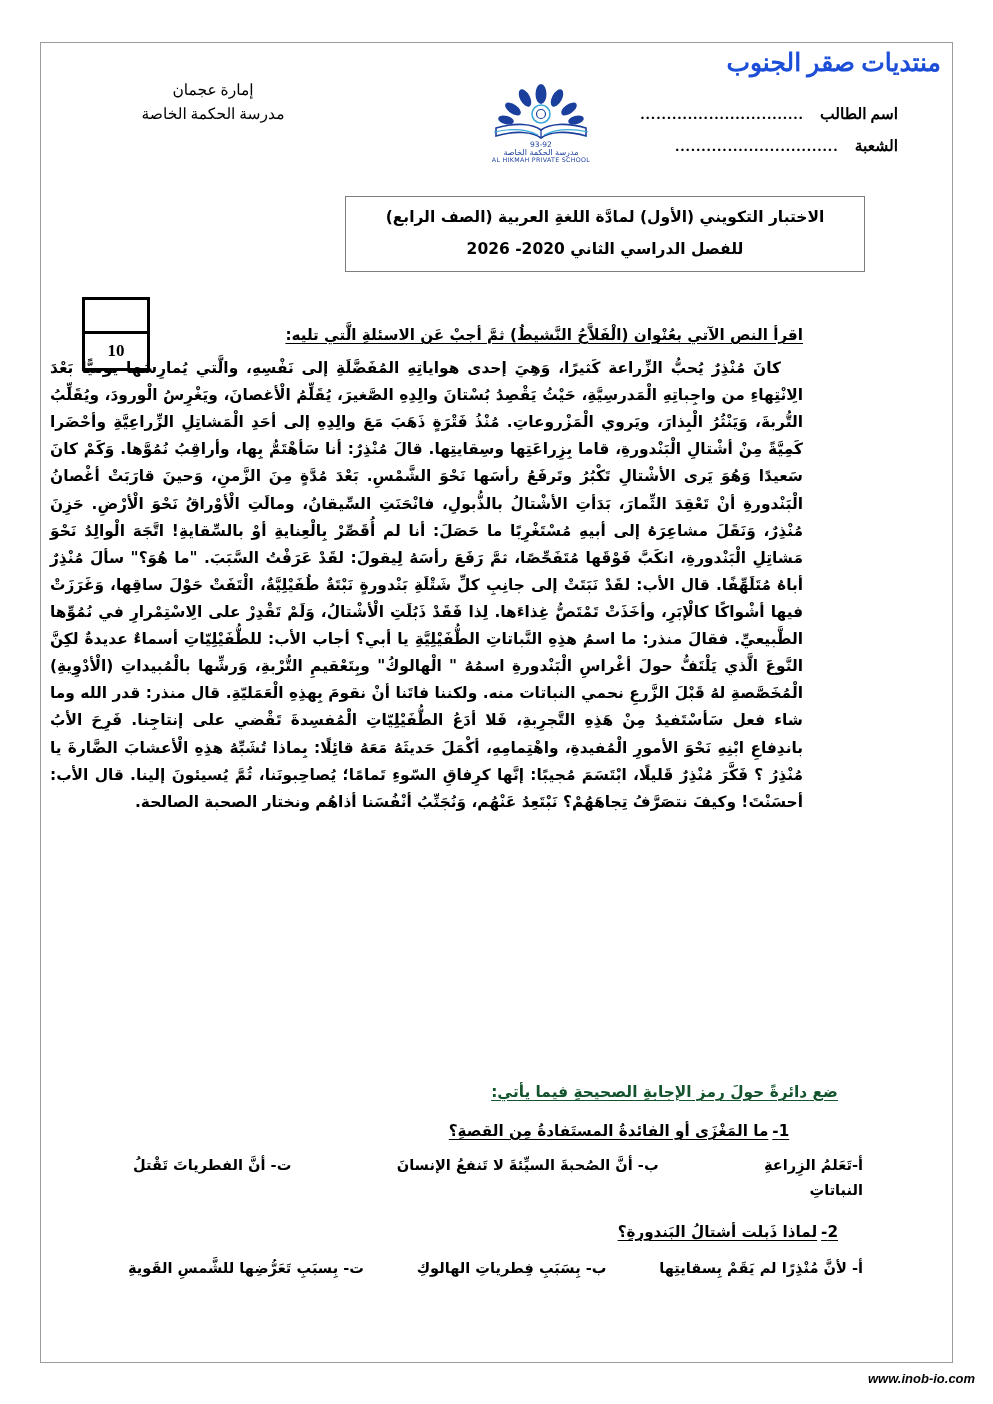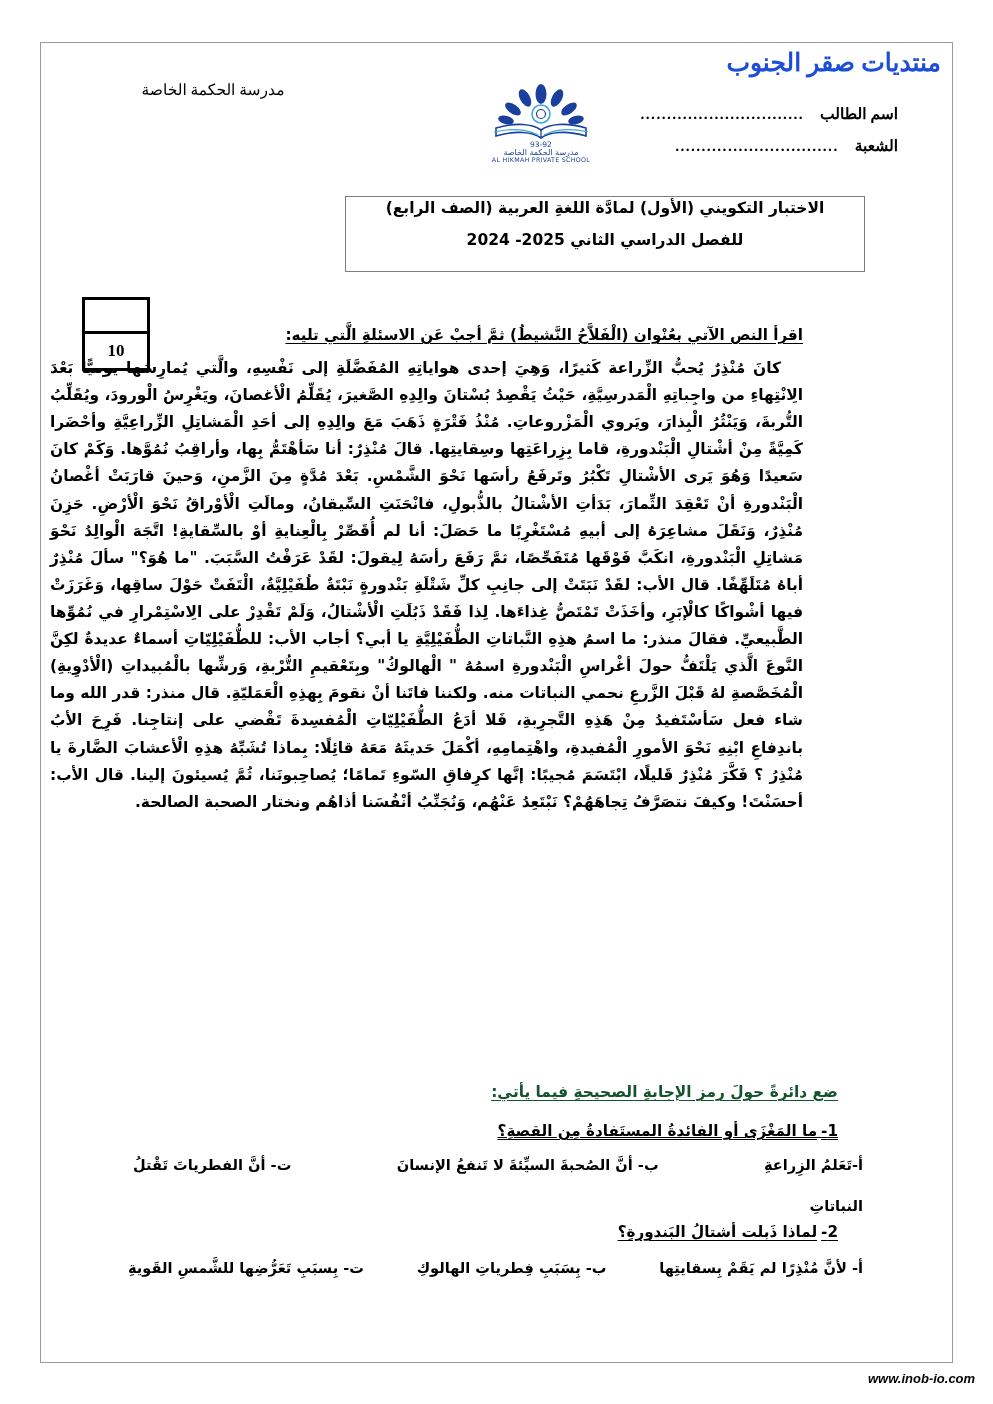--- a/index.html
+++ b/index.html
@@ -88,20 +88,21 @@
   .title-box {
     position: absolute;
     left: 345px;
     top: 196px;
     width: 520px;
     height: 76px;
     border: 1px solid #7d7d7d;
     box-sizing: border-box;
     direction: rtl;
     text-align: center;
+    padding-top: 9px;
   }
   .title-box .t1 {
     font-size: 15.5px;
     font-weight: bold;
     line-height: 1.5;
     white-space: nowrap;
     font-family: "DejaVu Sans", "Liberation Sans", sans-serif;
   }
   .title-box .t2 {
     font-size: 15.5px;
@@ -179,21 +180,21 @@
     font-family: "DejaVu Sans", "Liberation Sans", sans-serif;
   }
   .q-block { position: absolute; direction: rtl; }
   .q-text {
     font-size: 15.2px;
     font-weight: bold;
     text-decoration: underline;
     text-underline-offset: 3px;
     font-family: "DejaVu Sans", "Liberation Sans", sans-serif;
   }
-  .q1 { right: 155px; top: 1122px; width: 420px; text-align: right; text-decoration: underline; }
+  .q1 { right: 164px; top: 1122px; width: 420px; text-align: center; }
   .q1-options {
     position: absolute;
     right: 130px;
     top: 1152px;
     width: 730px;
     direction: rtl;
     font-size: 14.6px;
     font-weight: bold;
     line-height: 1.72;
     text-align: justify;
@@ -202,21 +203,21 @@
   }
   .q1-options .opt-row {
     display: flex;
     justify-content: space-between;
     width: 100%;
   }
   .q1-options .tail {
     display: block;
     text-align: right;
     width: 100%;
-    margin-top: 16px;
+    margin-top: 0;
   }
   .q2 { right: 155px; top: 1223px; width: 420px; text-align: right; }
   .q2-options {
     position: absolute;
     right: 130px;
     top: 1256px;
     width: 735px;
     direction: rtl;
     font-size: 14.6px;
     font-weight: bold;
@@ -250,20 +251,21 @@
     <span class="student-label">اسم الطالب</span>
     <span class="dots">...............................</span>
   </div>
   <div class="student-line">
     <span class="student-label">الشعبة</span>
     <span class="dots">...............................</span>
   </div>
 </div>
 
 <div class="school-block">
+  <div>إمارة عجمان</div>
   <div>مدرسة الحكمة الخاصة</div>
 </div>
 
 <div class="logo">
   <svg width="130" height="80" viewBox="0 0 130 80">
     <g fill="#1b3f9c">
       <ellipse cx="65" cy="10" rx="5.5" ry="10"></ellipse>
       <ellipse cx="49" cy="14" rx="5" ry="9.5" transform="rotate(-28 49 14)"></ellipse>
       <ellipse cx="81" cy="14" rx="5" ry="9.5" transform="rotate(28 81 14)"></ellipse>
       <ellipse cx="37" cy="25" rx="4.6" ry="9" transform="rotate(-55 37 25)"></ellipse>
@@ -278,21 +280,21 @@
     <path d="M18 48 C36 44 52 46 62 51" fill="none" stroke="#3aa8d8" stroke-width="1.2"></path>
     <path d="M112 48 C94 44 78 46 68 51" fill="none" stroke="#3aa8d8" stroke-width="1.2"></path>
     <text x="65" y="63" text-anchor="middle" font-size="7.5" fill="#1b3f9c" font-family="'DejaVu Sans', sans-serif">93-92</text>
     <text x="65" y="71" text-anchor="middle" font-size="8" fill="#1b3f9c" font-family="'DejaVu Sans', sans-serif" direction="rtl">مدرسة الحكمة الخاصة</text>
     <text x="65" y="78" text-anchor="middle" font-size="6.3" fill="#1b3f9c" font-family="'DejaVu Sans', sans-serif" letter-spacing="0.3">AL HIKMAH PRIVATE SCHOOL</text>
   </svg>
 </div>
 
 <div class="title-box">
   <div class="t1">الاختبار التكويني (الأول) لمادَّة اللغةِ العربية (الصف الرابع)</div>
-  <div class="t2">للفصل الدراسي الثاني 2025- 2024</div>
+  <div class="t2">للفصل الدراسي الثاني 2020- 2026</div>
 </div>
 
 <div class="score-box">
   <div class="cell-top"></div>
   <div class="cell-bottom">10</div>
 </div>
 
 <div class="instruction">اقرأ النص الآتي بعُنْوان (الْفَلاَّحُ النَّشيطُ) ثمَّ أجبْ عَن الاسئلةِ الَّتي تليه:</div>
 
 <div class="passage">كانَ مُنْذِرٌ يُحبُّ الزِّراعة كَثيرًا، وَهِيَ إحدى هواياتِهِ المُفَضَّلَةِ إلى نَفْسِهِ، والَّتي يُمارِسُها يوميًّا بَعْدَ الِانْتِهاءِ من واجِباتِهِ الْمَدرسِيَّةِ، حَيْثُ يَقْصِدُ بُسْتانَ والِدِهِ الصَّغيرَ، يُقَلِّمُ الْأغصانَ، ويَغْرِسُ الْورودَ، ويُقَلِّبُ التُّربةَ، وَيَنْثُرُ الْبِذارَ، ويَروي الْمَزْروعاتِ. مُنْذُ فَتْرَةٍ ذَهَبَ مَعَ والِدِهِ إلى أحَدِ الْمَشاتِلِ الزِّراعِيَّةِ وأحْضَرا كَمِيَّةً مِنْ أشْتالِ الْبَنْدورةِ، قاما بِزِراعَتِها وسِقايتِها. قالَ مُنْذِرٌ: أنا سَأهْتَمُّ بِها، وأراقِبُ نُمُوَّها. وَكَمْ كانَ سَعيدًا وَهُوَ يَرى الأشْتالِ تَكْبُرُ وتَرفَعُ رأسَها نَحْوَ الشَّمْسِ. بَعْدَ مُدَّةٍ مِنَ الزَّمنِ، وَحينَ قارَبَتْ أغْصانُ الْبَنْدورةِ أنْ تَعْقِدَ الثِّمارَ، بَدَأتِ الأشْتالُ بالذُّبولِ، فانْحَنَتِ السِّيقانُ، ومالَتِ الْأوْراقُ نَحْوَ الْأرْضِ. حَزِنَ مُنْذِرٌ، وَنَقَلَ مشاعِرَهُ إلى أبيهِ مُسْتَغْرِبًا ما حَصَلَ: أنا لم أُقَصِّرْ بِالْعِنايةِ أوْ بالسِّقايةِ! اتَّجَهَ الْوالِدُ نَحْوَ مَشاتِلِ الْبَنْدورةِ، انكَبَّ فَوْقَها مُتَفَحِّصًا، ثمَّ رَفَعَ رأسَهُ لِيقولَ: لقَدْ عَرَفْتُ السَّبَبَ. "ما هُوَ؟" سألَ مُنْذِرٌ أباهُ مُتَلَهِّفًا. قال الأب: لقَدْ نَبَتَتْ إلى جانِبِ كلِّ شَتْلَةِ بَنْدورةٍ نَبْتَةٌ طُفَيْلِيَّةٌ، الْتَفَتْ حَوْلَ ساقِها، وَغَرَزَتْ فيها أشْواكًا كالْإبَرِ، وأخَذَتْ تَمْتَصُّ غِذاءَها. لِذا فَقَدْ ذَبُلَتِ الْأشْتالُ، وَلَمْ تَقْدِرْ على الِاسْتِمْرارِ في نُمُوِّها الطَّبيعيِّ. فقالَ منذر: ما اسمُ هذِهِ النَّباتاتِ الطُّفَيْلِيَّةِ يا أبي؟ أجاب الأب: للطُّفَيْلِيّاتِ أسماءٌ عديدةٌ لكِنَّ النَّوعَ الَّذي يَلْتَفُّ حولَ أغْراسِ الْبَنْدورةِ اسمُهُ " الْهالوكُ" وبِتَعْقيمِ التُّرْبةِ، وَرشِّها بالْمُبيداتِ (الْأدْوِيةِ) الْمُخَصَّصةِ لهُ قَبْلَ الزَّرعِ نحمي النباتات منه. ولكننا فاتَنا أنْ نقومَ بِهذِهِ الْعَمَليّةِ. قال منذر: قدر الله وما شاء فعل سَأسْتَفيدُ مِنْ هَذِهِ التَّجرِبةِ، فَلا أدَعُ الطُّفَيْلِيّاتِ الْمُفسِدةَ تَقْضي على إنتاجِنا. فَرِحَ الأبُ باندِفاعِ ابْنِهِ نَحْوَ الأمورِ الْمُفيدةِ، واهْتِمامِهِ، أكْمَلَ حَديثَهُ مَعَهُ قائِلًا: بِماذا تُشَبِّهُ هذِهِ الْأعشابَ الضَّارةَ يا مُنْذِرُ ؟ فَكَّرَ مُنْذِرٌ قَليلًا، ابْتَسَمَ مُجيبًا: إنَّها كرِفاقِ السّوءِ تَمامًا؛ يُصاحِبونَنا، ثُمَّ يُسيئونَ إلينا. قال الأب: أحسَنْتَ! وكيفَ نتصَرَّفُ تِجاهَهُمْ؟ نَبْتَعِدُ عَنْهُم، وَنُجَنِّبُ أنْفُسَنا أذاهُم ونختار الصحبة الصالحة.</div>

